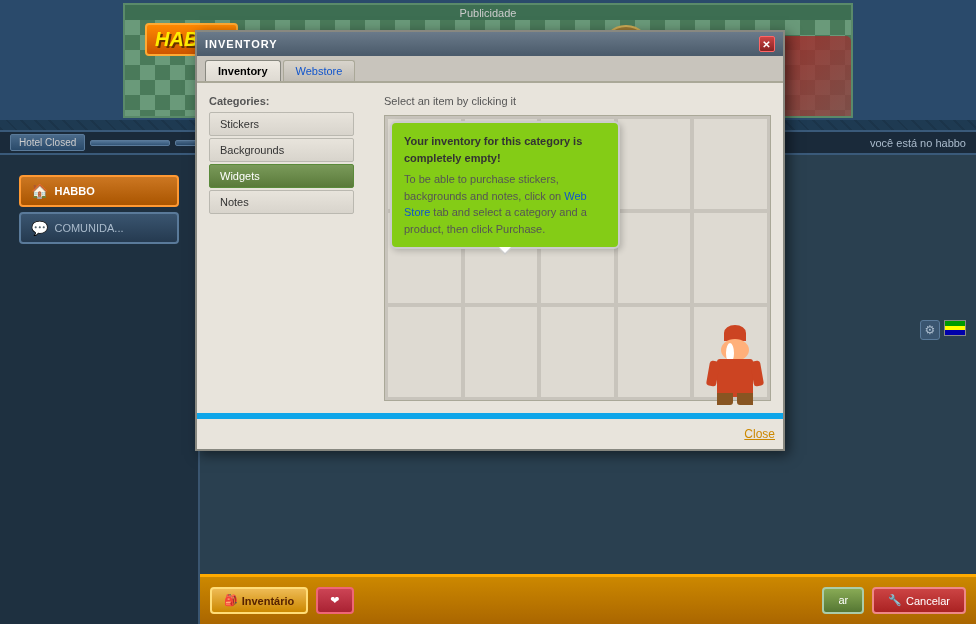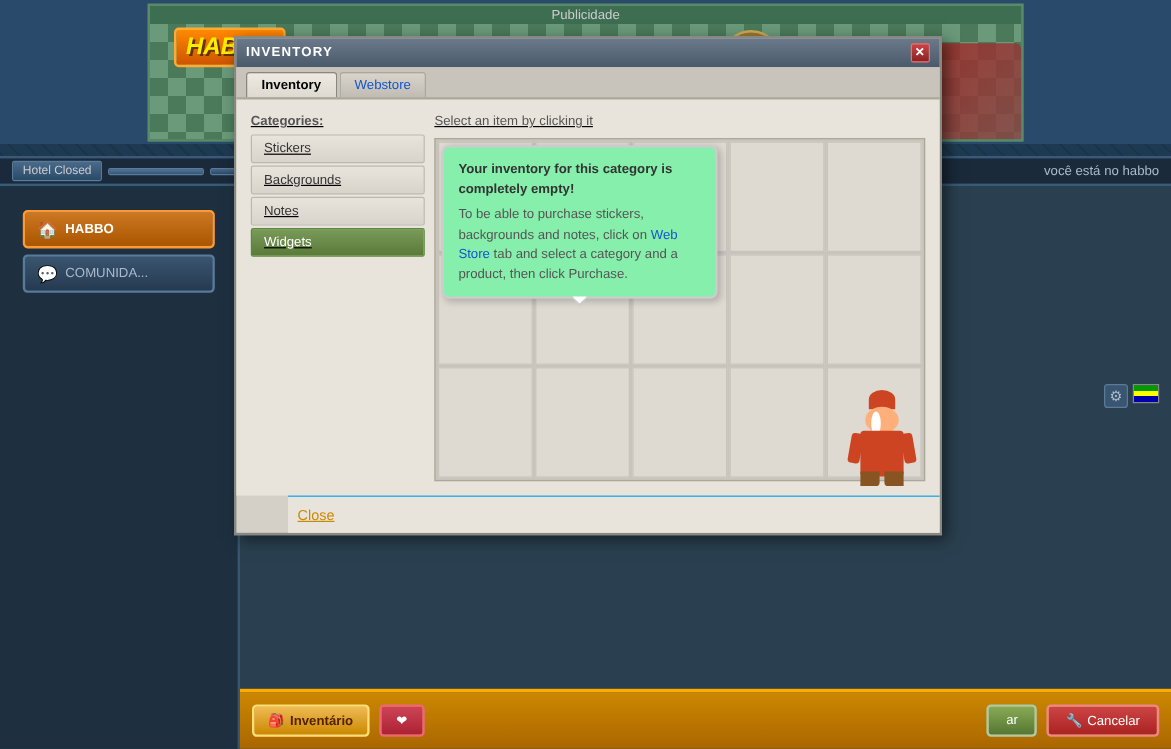--- a/index.html
+++ b/index.html
@@ -277,23 +277,22 @@
       border-bottom: none;
       background: linear-gradient(180deg, #d8d4cc, #c0bcb4);
       color: #1155cc;
       border-radius: 3px 3px 0 0;
     }
 
     .modal-body {
       background: #e8e4dc;
       padding: 12px;
       display: flex;
-      gap: 8px;
+      gap: 30px;
       min-height: 330px;
-      text-decoration: underline;
     }
 
     
     .categories-panel {
       width: 145px;
       flex-shrink: 0;
     }
     .categories-label {
       font-size: 11px;
       color: #555;
@@ -344,21 +343,21 @@
       background: #dedad2;
       border: 1px solid #c8c4bc;
     }
 
     
     .tooltip-bubble {
       position: absolute;
       top: 5px;
       left: 5px;
       width: 230px;
-      background: #86efac;
+      background: #84cc16;
       border: 2px solid #cccccc;
       border-radius: 6px;
       padding: 10px 12px;
       font-size: 11px;
       line-height: 1.5;
       z-index: 10;
       box-shadow: 2px 2px 6px rgba(0,0,0,0.2);
     }
     .tooltip-bubble::after {
       content: '';
@@ -394,25 +393,24 @@
     .grid-character {
       position: absolute;
       right: 10px;
       bottom: 5px;
       width: 50px;
       height: 70px;
     }
 
     
     .close-link {
-      text-align: left;
+      text-align: right;
       padding: 8px;
       background: #e8e4dc;
-      border-top: 1px solid #0ea5e9;
-      margin-left: 43px;
+      border-top: 6px solid #0ea5e9;
     }
     .close-link a {
       color: #cc8800;
       text-decoration: underline;
       font-size: 12px;
       cursor: pointer;
     }
 
     
     .settings-bar {
@@ -543,22 +541,22 @@
       <div class="modal-tab active">Inventory</div>
       <div class="modal-tab-link">Webstore</div>
     </div>
 
     <div class="modal-body">
 
       <div class="categories-panel">
         <div class="categories-label">Categories:</div>
         <div class="category-item">Stickers</div>
         <div class="category-item">Backgrounds</div>
+        <div class="category-item active">Widgets</div>
         <div class="category-item">Notes</div>
-        <div class="category-item active">Widgets</div>
       </div>
 
       <div class="content-area">
         <div class="content-header">Select an item by clicking it</div>
 
         <div class="grid-area">
 
           <div class="grid-cell"></div>
           <div class="grid-cell"></div>
           <div class="grid-cell"></div>

